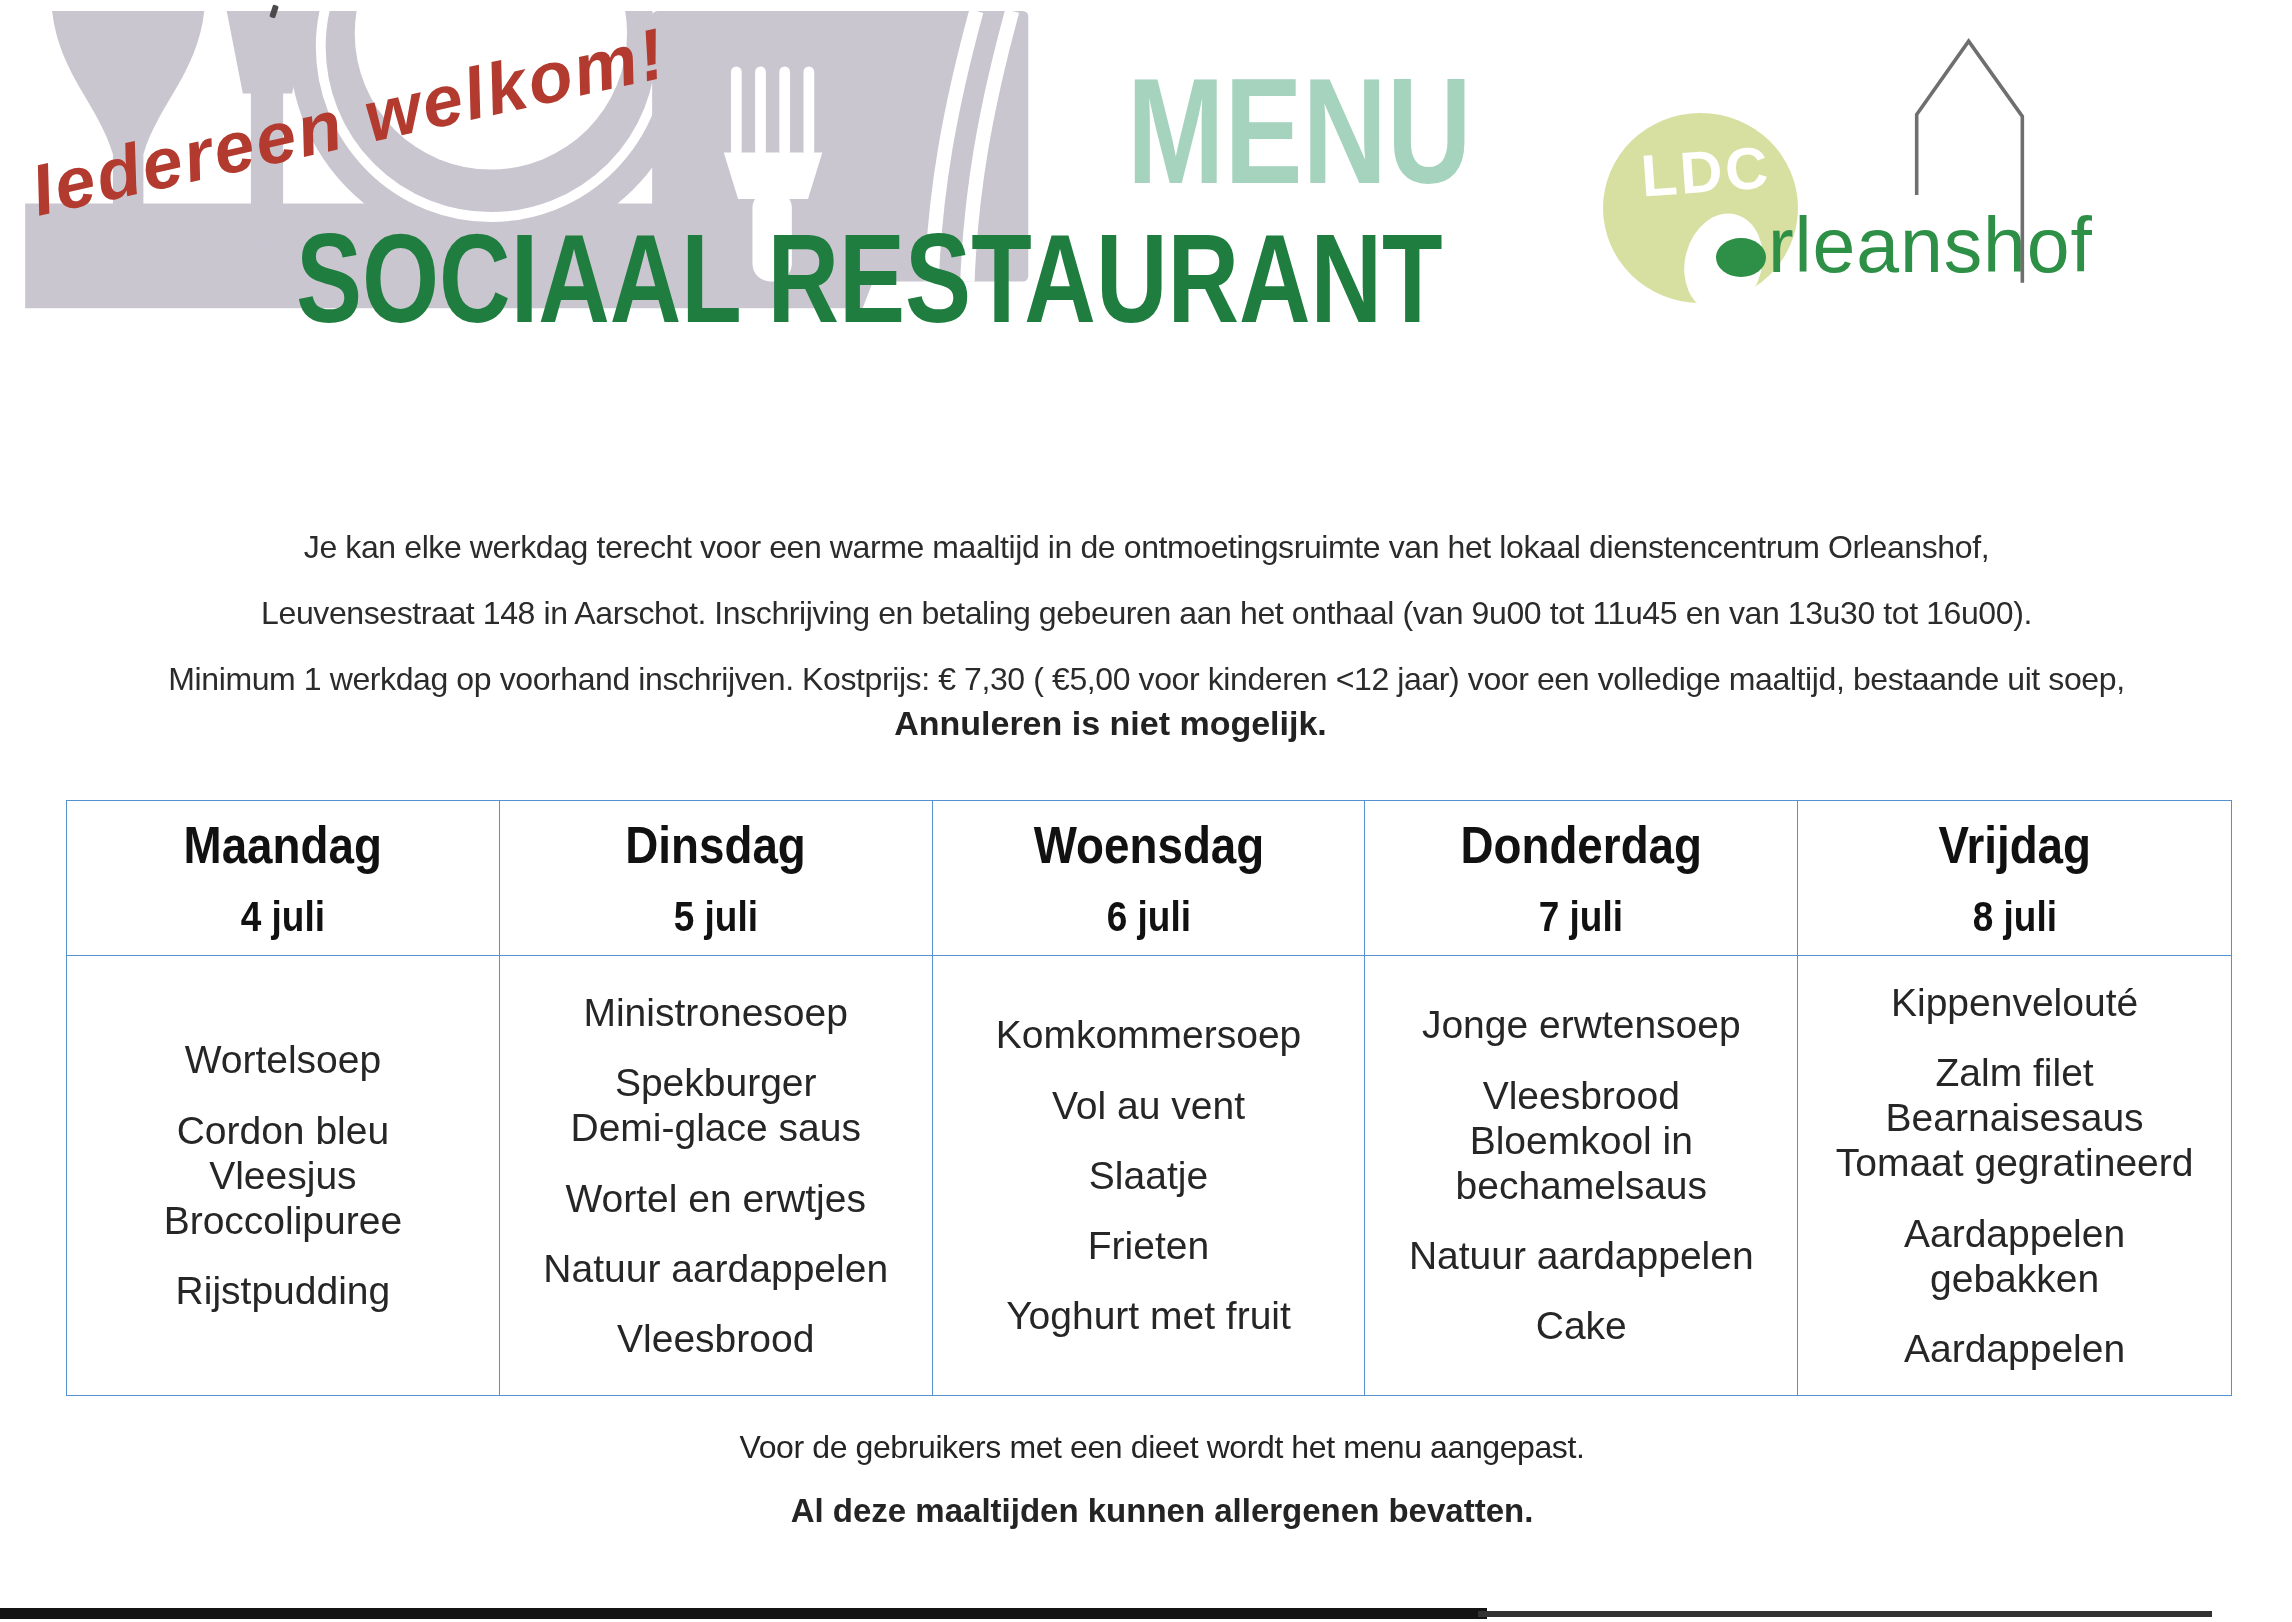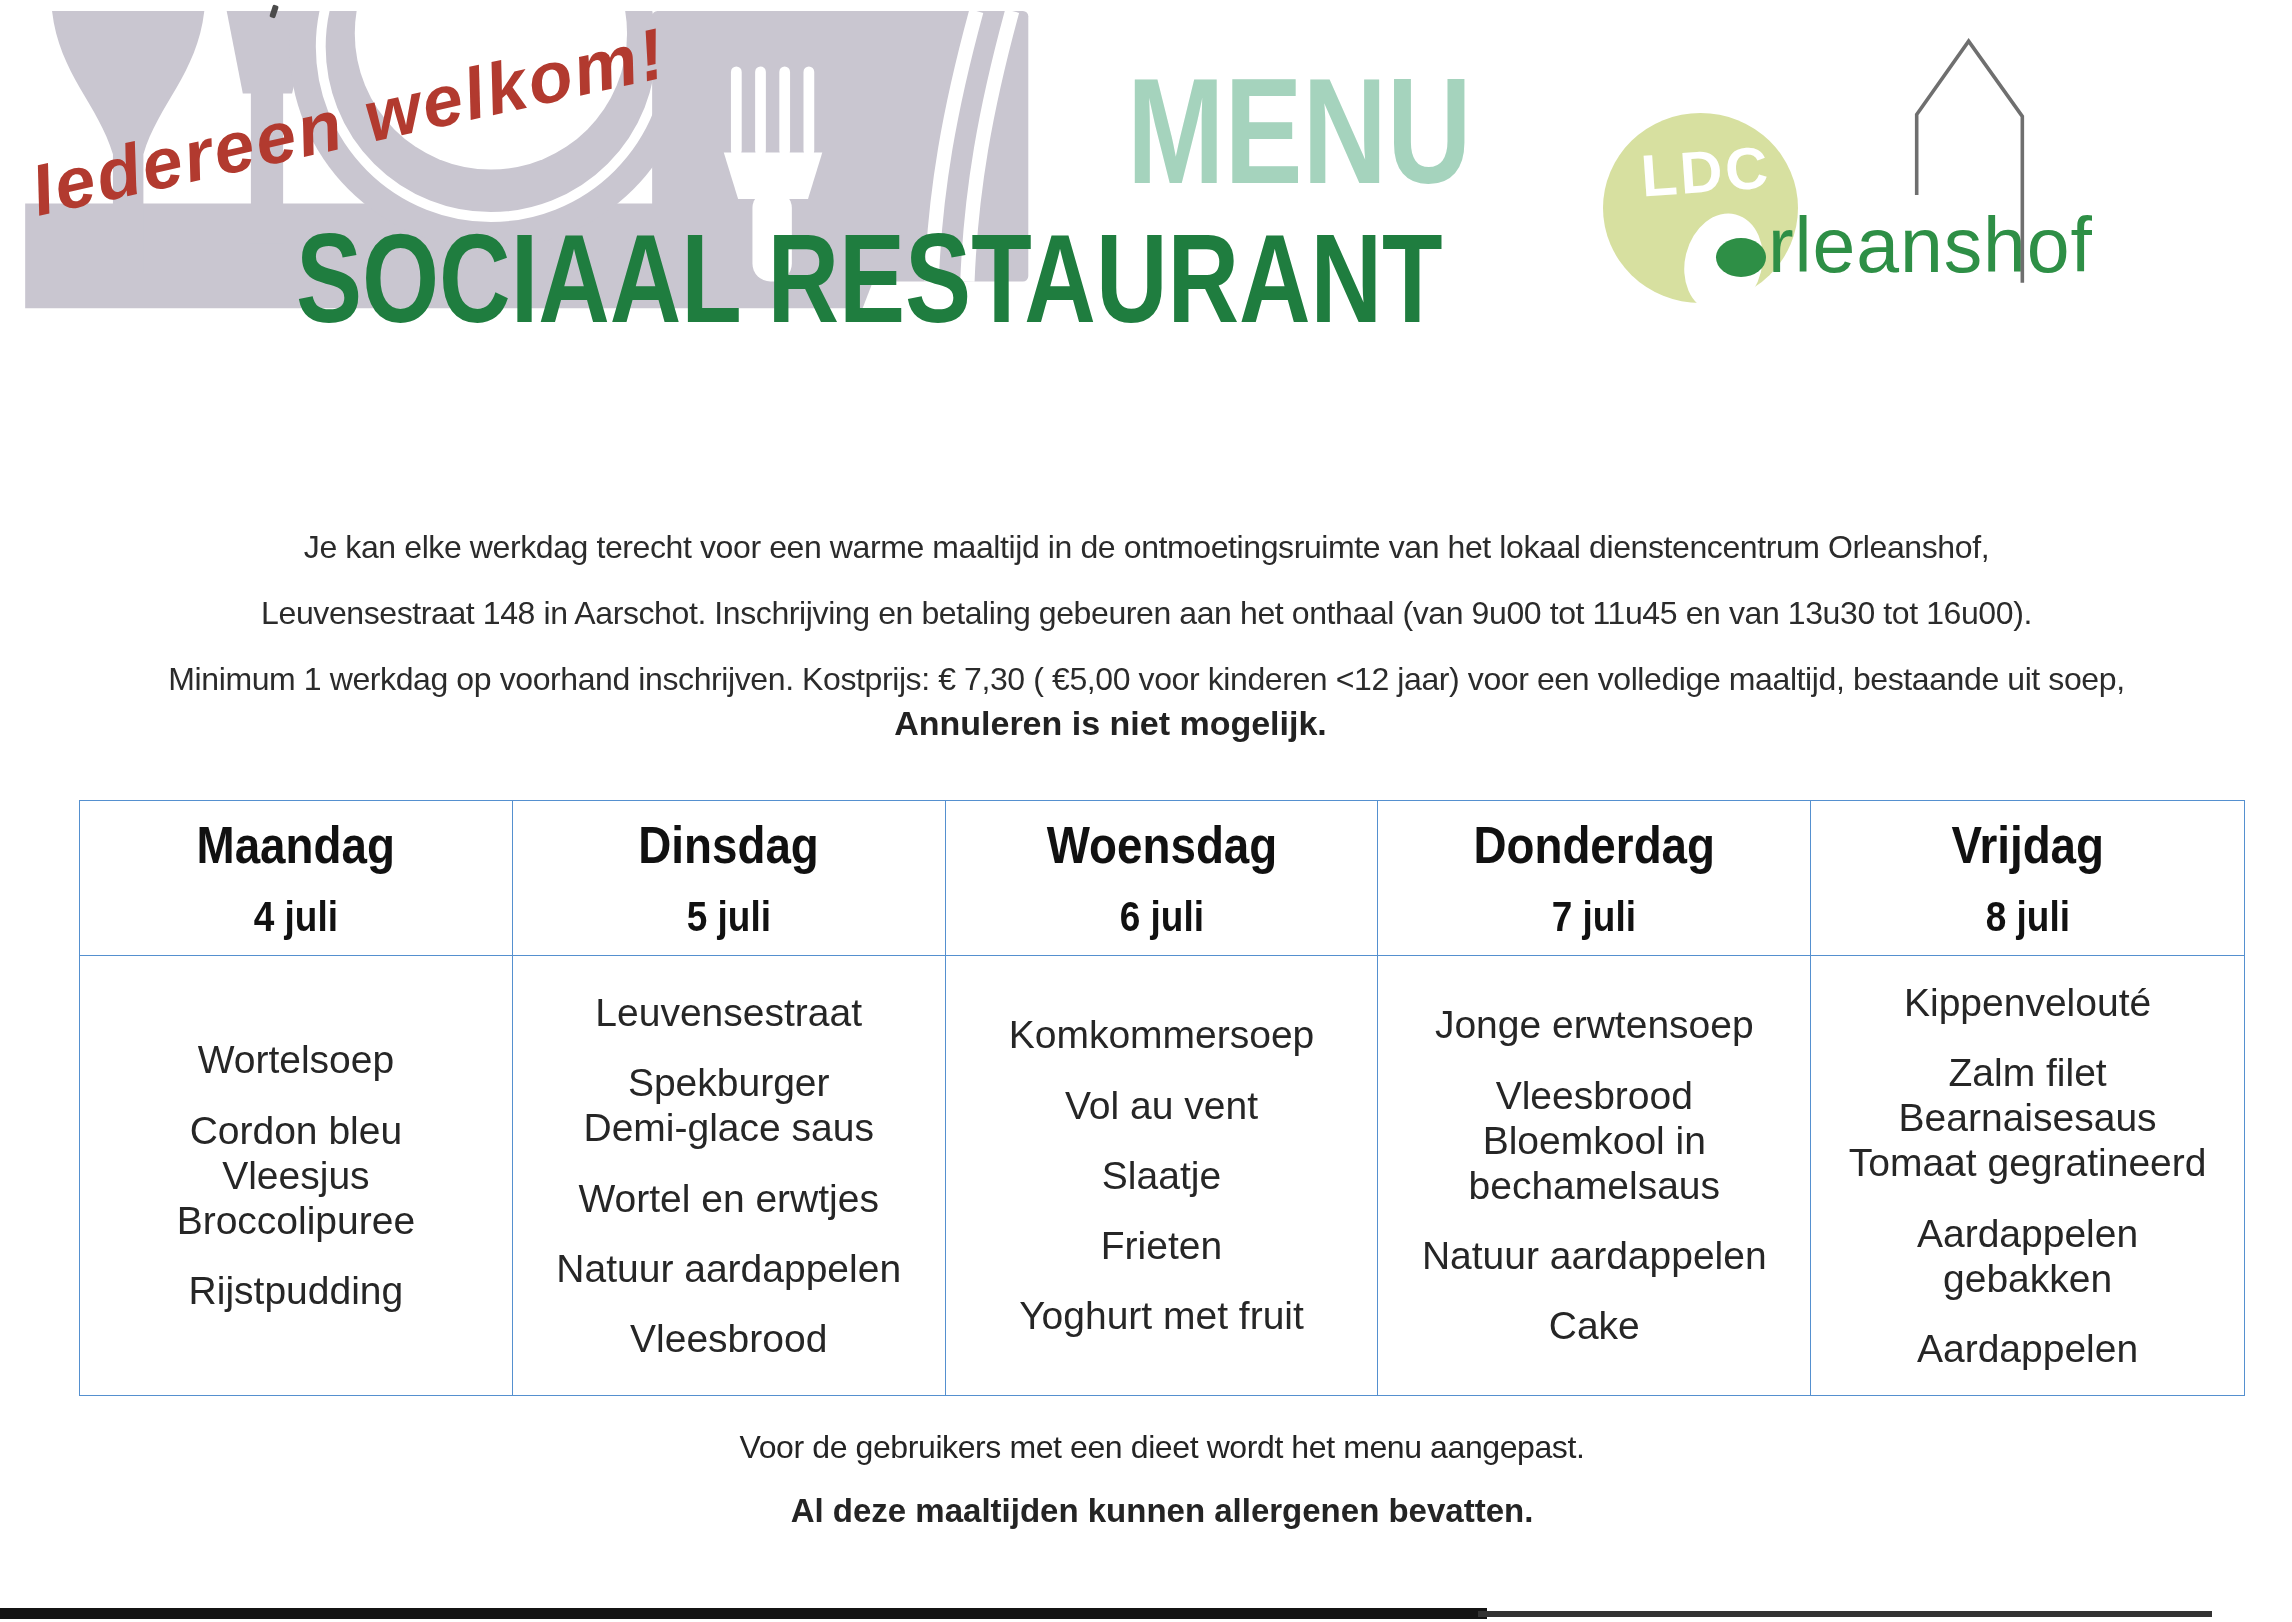--- a/index.html
+++ b/index.html
@@ -43,21 +43,20 @@
     font-size:32px;color:#2b2b2b;letter-spacing:-0.4px;}
   .intro-line{margin-bottom:18px;line-height:34px;margin-top:32px;}
   .cancel-note{position:absolute;left:0;top:704px;width:2221px;text-align:center;
     font-size:34px;font-weight:bold;color:#222222;}
   
   .menu-table{
     position:absolute;left:66px;top:800px;width:2164px;height:594px;
     border:1.8px solid var(--table-border-blue);
     display:grid;grid-template-columns:repeat(5,1fr);grid-template-rows:155px 1fr;
     background:#ffffff;
-    margin-left:13px;
   }
   .day-head{
     border-right:1.8px solid var(--table-border-blue);
     border-bottom:1.8px solid var(--table-border-blue);
     display:flex;flex-direction:column;align-items:center;justify-content:center;
     color:#111111;
   }
   .day-head.last,.day-cell.last{border-right:none;}
   .day-name{font-size:52px;font-weight:bold;line-height:1;white-space:nowrap;}
   .day-date{font-size:42px;font-weight:bold;line-height:1;margin-top:25px;white-space:nowrap;}
@@ -156,21 +155,21 @@
           <div class="menu-line">Cordon bleu</div>
           <div class="menu-line">Vleesjus</div>
           <div class="menu-line">Broccolipuree</div>
         </div>
         <div class="group">
           <div class="menu-line">Rijstpudding</div>
         </div>
       </div>
       <div class="day-cell">
         <div class="group">
-          <div class="menu-line">Leuvensestraat</div>
+          <div class="menu-line">Ministronesoep</div>
         </div>
         <div class="group">
           <div class="menu-line">Spekburger</div>
           <div class="menu-line">Demi-glace saus</div>
         </div>
         <div class="group">
           <div class="menu-line">Wortel en erwtjes</div>
         </div>
         <div class="group">
           <div class="menu-line">Natuur aardappelen</div>

